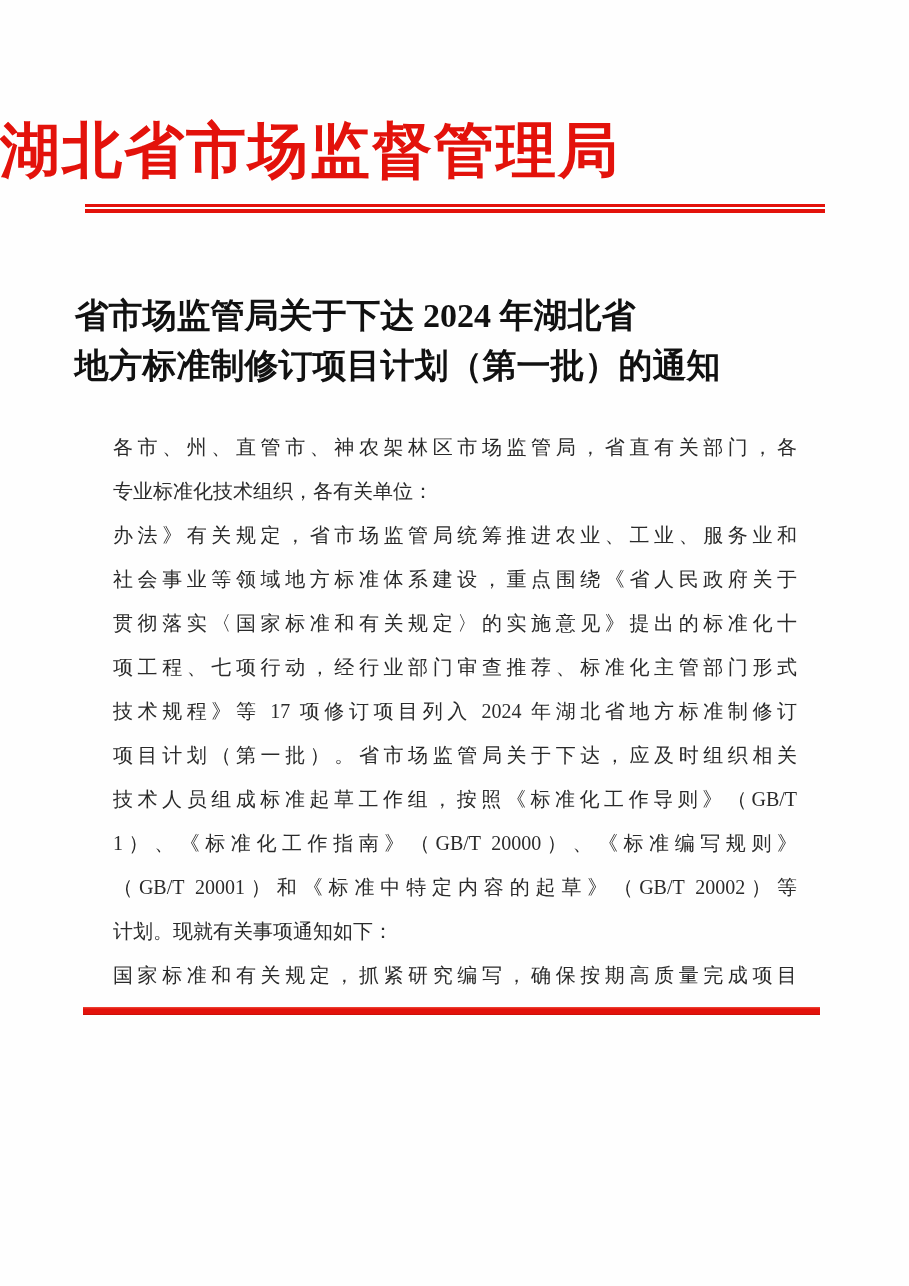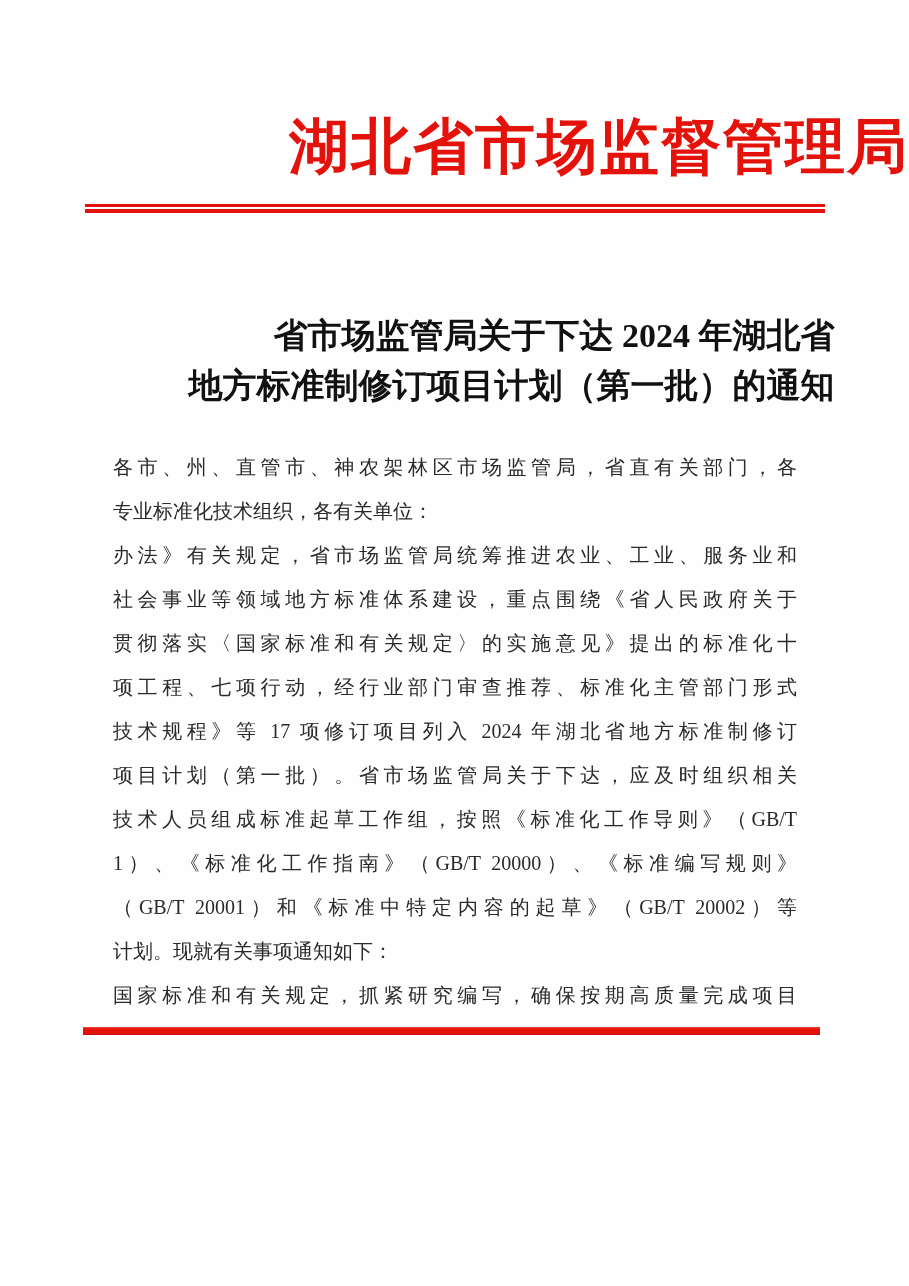--- a/index.html
+++ b/index.html
@@ -17,44 +17,44 @@
     font-family: "Liberation Serif", "DejaVu Serif", serif;
   }
   
   .agency-title {
     margin: 112px 0 0 0;
     line-height: 78px;
     font-size: 60px;
     font-weight: bold;
     letter-spacing: 2px;
     color: var(--red, #e3120b);
-    text-align: right;
-    font-family: Liberation Mono, monospace;
+    text-align: left;
+    font-family: Liberation Sans, sans-serif;
   }
   .header-rule {
     width: 740px;
     margin: 14px auto 0 auto;
   }
   .header-rule .rule-thin {
     height: 3px;
     background: var(--red, #e3120b);
   }
   .header-rule .rule-gap {
     height: 2px;
     background: #ffffff;
   }
   .header-rule .rule-thick {
     height: 4px;
     background: var(--red, #e3120b);
   }
   
   .doc-title {
-    margin: 98px auto 0 auto;
+    margin: 78px auto 0 auto;
     width: 760px;
-    text-align: right;
+    text-align: left;
     color: #111111;
     font-weight: bold;
     font-size: 34px;
     line-height: 50px;
     font-family: "Liberation Serif", "DejaVu Serif", serif;
   }
   
   .doc-body {
     margin: 34px 0 0 113px;
     width: 684px;

